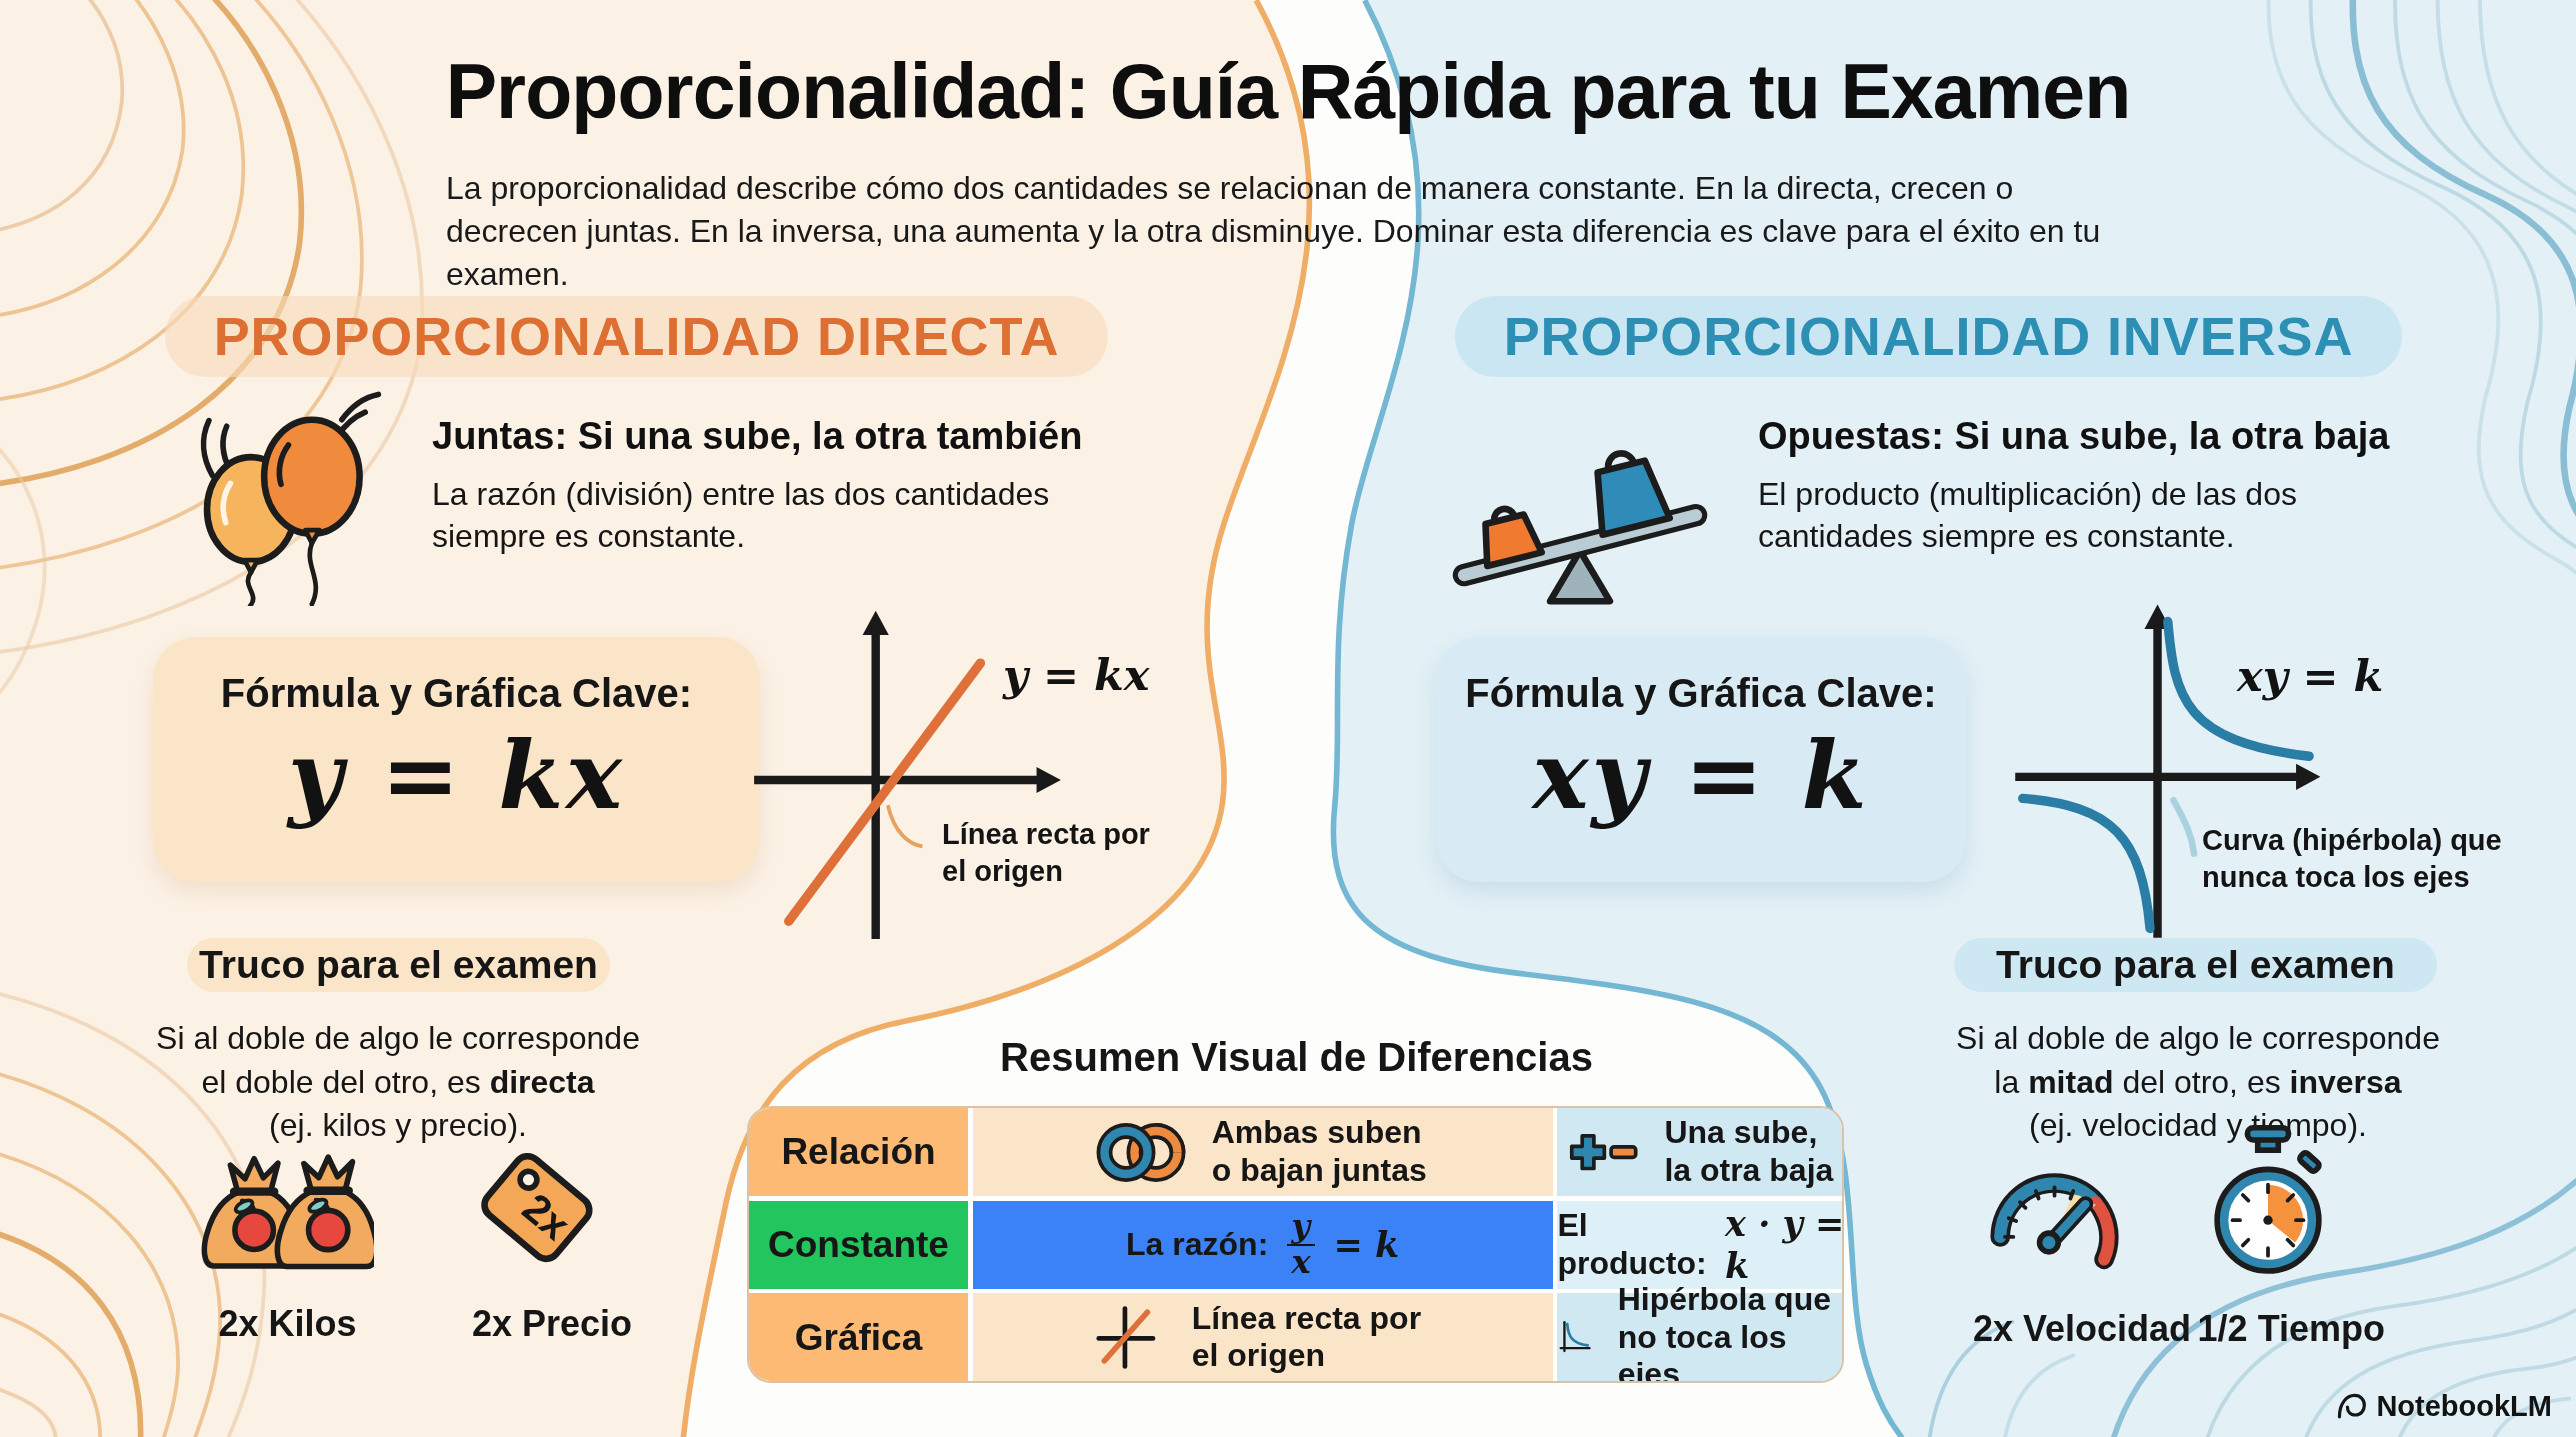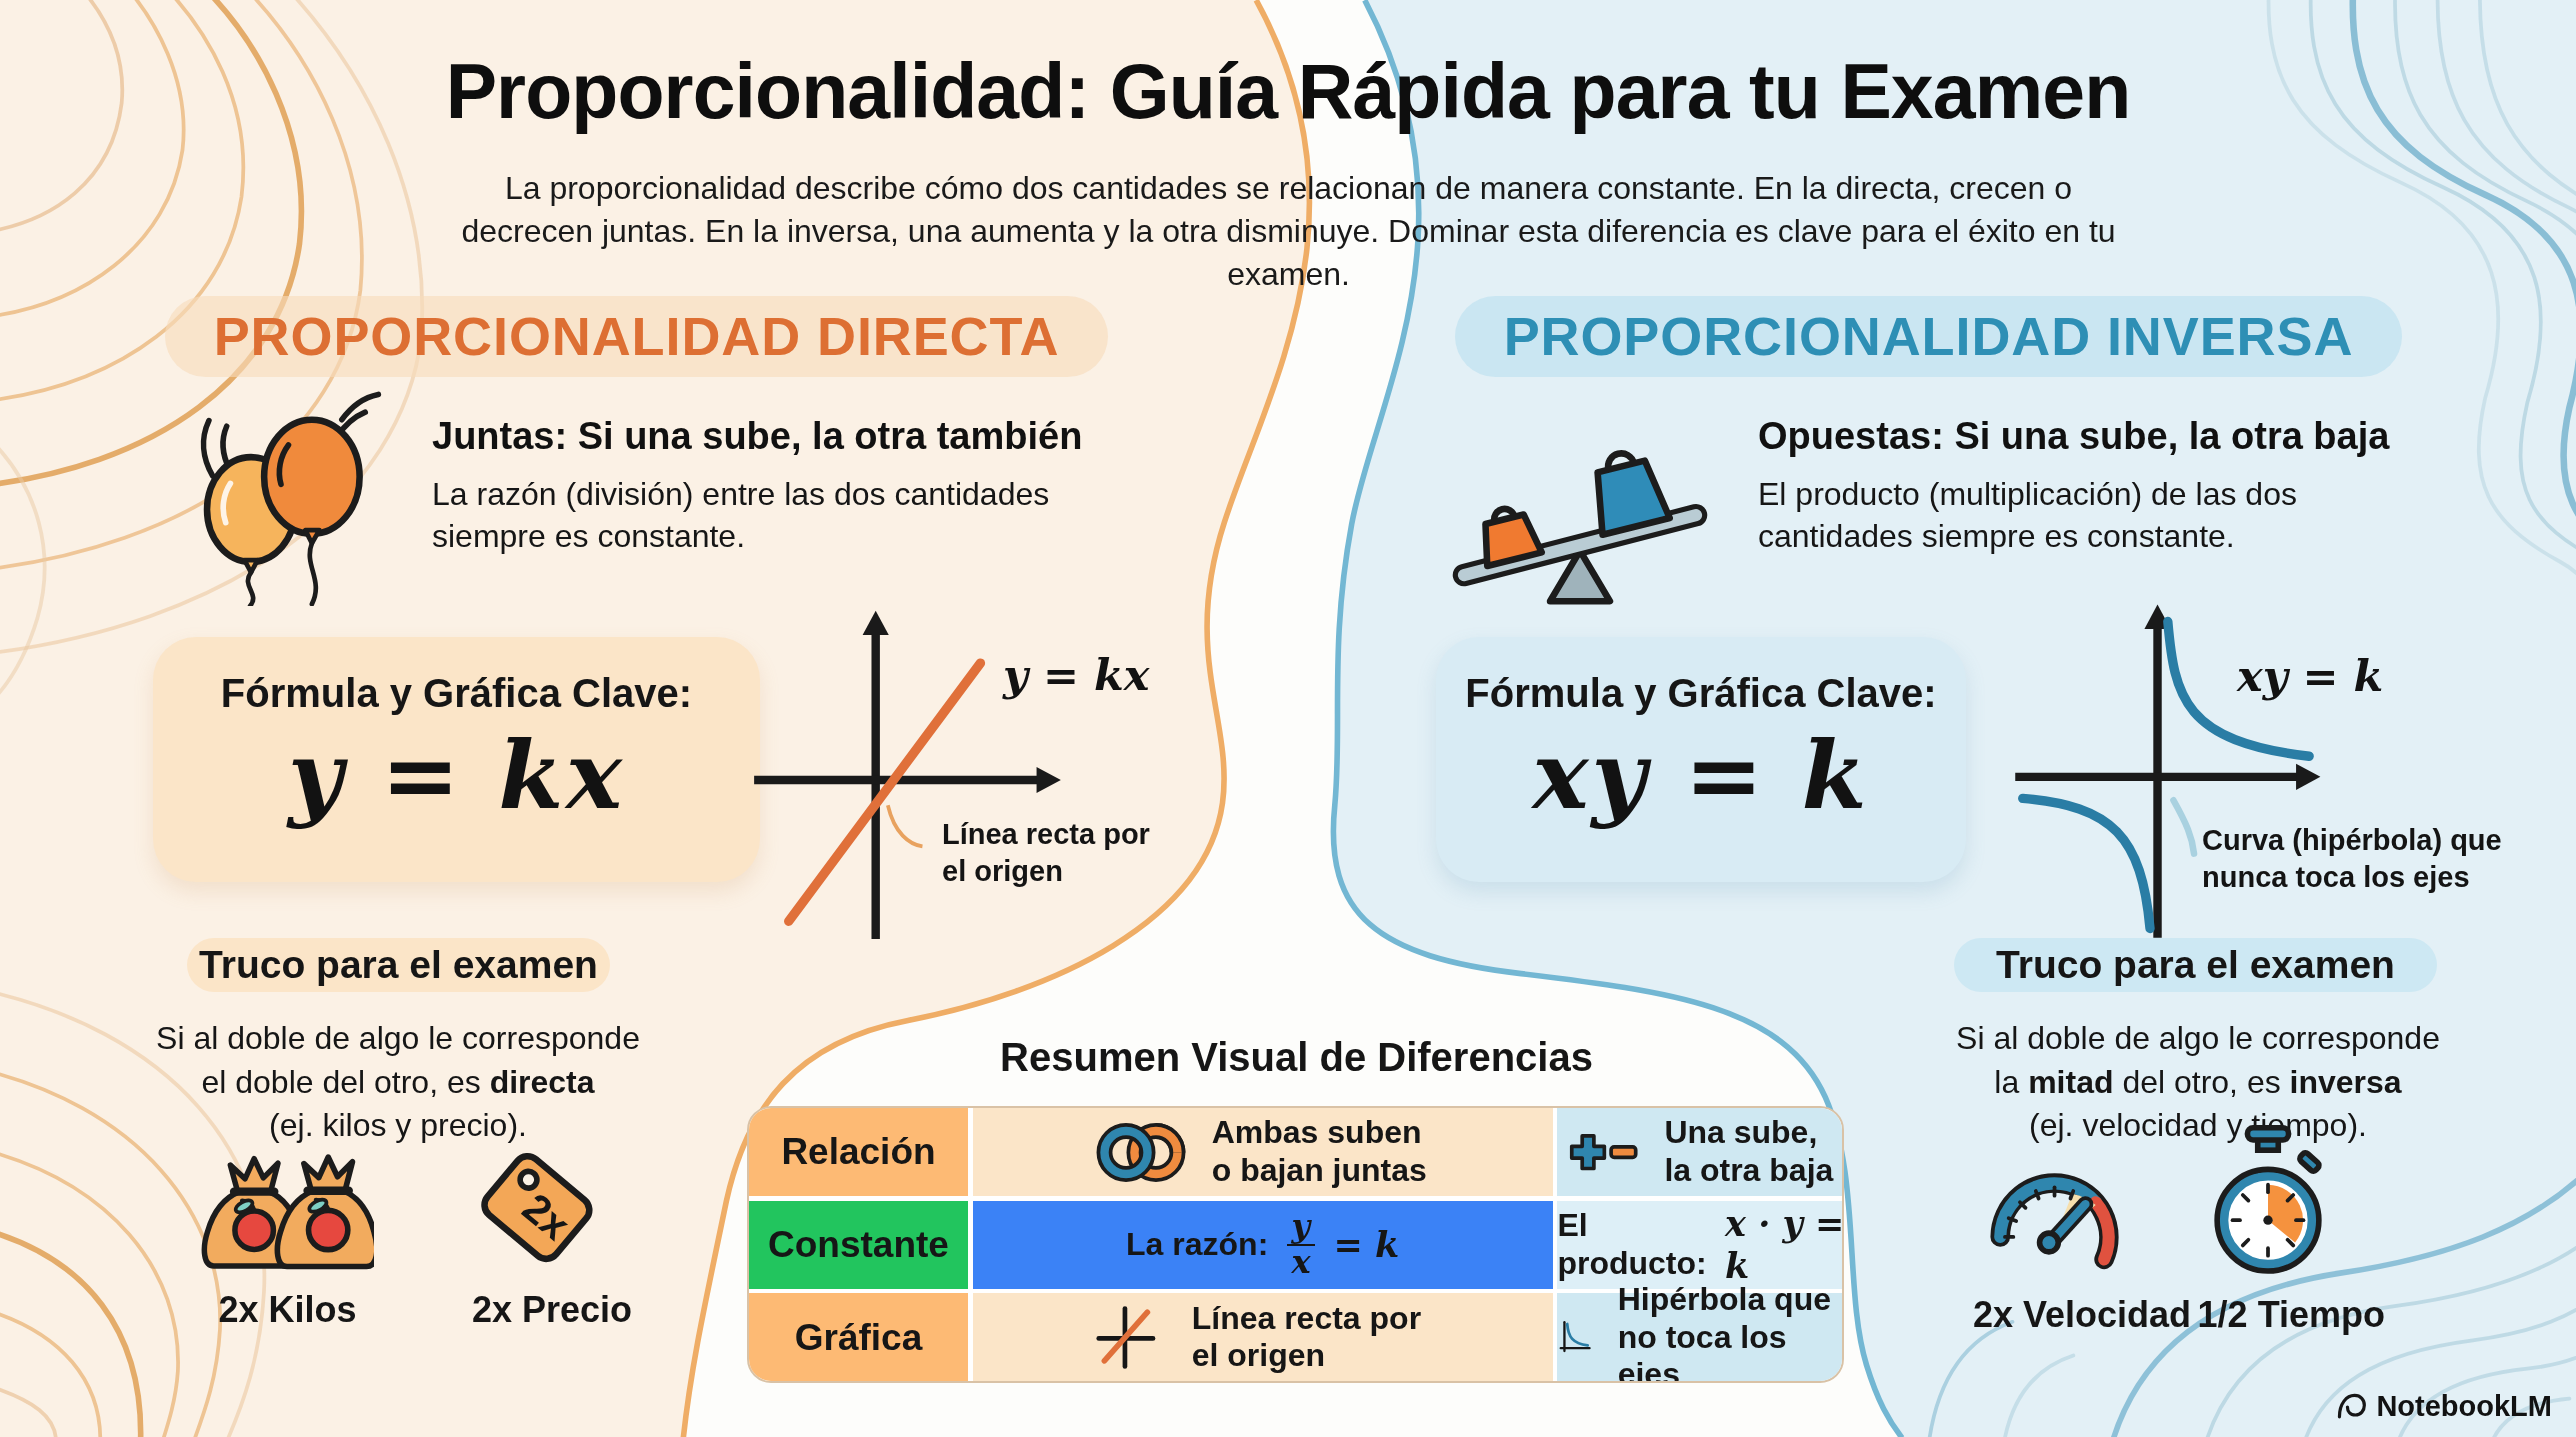--- a/index.html
+++ b/index.html
@@ -5,21 +5,21 @@
   *{margin:0;padding:0;box-sizing:border-box}
   html,body{width:2576px;height:1438px}
   body{position:relative;overflow:hidden;background:#FDFDFB;color:#161616;
        font-family:"Liberation Sans",sans-serif}
   svg{display:block}
   .bg{position:absolute;inset:0;z-index:0}
   .layer{position:absolute;z-index:2}
 
   .title{top:47px;left:0;width:2576px;text-align:center;font-size:77px;font-weight:800;
          letter-spacing:-0.9px;color:#0E0E0E}
-  .subtitle{top:167px;left:446px;width:1685px;text-align:center;font-size:32px;font-weight:500;
+  .subtitle{top:167px;left:446px;width:1685px;text-align:left;font-size:32px;font-weight:500;
          line-height:1.34;color:#1A1A1A}
 
   .pill-wrap{text-align:center}
   .pw-direct{top:296px;left:131px;width:1011px}
   .pw-inverse{top:296px;left:1423px;width:1011px}
   .section-pill{display:inline-block;padding:9.4px 49px;border-radius:66px;font-size:54px;
          font-weight:800;letter-spacing:0.9px}
   .direct-pill{background:rgba(247,219,188,.62);color:#DD6F33}
   .inverse-pill{background:rgba(188,224,240,.66);color:#2E8FB5}
 
@@ -55,21 +55,21 @@
   .trick{text-align:center;font-size:32px;font-weight:500;line-height:1.36}
   .trick b{font-weight:800}
   .trick .tl{display:block}
   .tr-direct{top:1017px;left:122px;width:552px}
   .tr-inverse{top:1017px;left:1917px;width:562px}
 
   .examples{display:flex;justify-content:space-between;align-items:flex-end}
   .ex-direct{top:1134px;left:201px;width:431px}
   .ex-inverse{top:1125px;left:1973px;width:412px}
   .example{text-align:center}
-  .ex-label{margin-top:15px;font-size:36px;font-weight:800}
+  .ex-label{margin-top:29px;font-size:36px;font-weight:800}
 
   .summary-title{top:1035px;left:847px;width:899px;text-align:center;font-size:40px;font-weight:800}
   .sum-table{top:1106px;left:747px;width:1097px;display:grid;
          grid-template-columns:219px 580px 290px;grid-auto-rows:88px;gap:4.7px;
          background:#FFFFFF;border:2.8px solid #D9C2A6;border-radius:24px;overflow:hidden}
   .cell{display:flex;align-items:center;justify-content:center;gap:24px;font-size:32px;
          font-weight:600;line-height:1.18;text-align:left}
   .c-label{font-size:37px;font-weight:800;background:#fdba74}
   .c-label.lighter{background:#22c55e}
   .c-dir{background:#FBE5C8}

